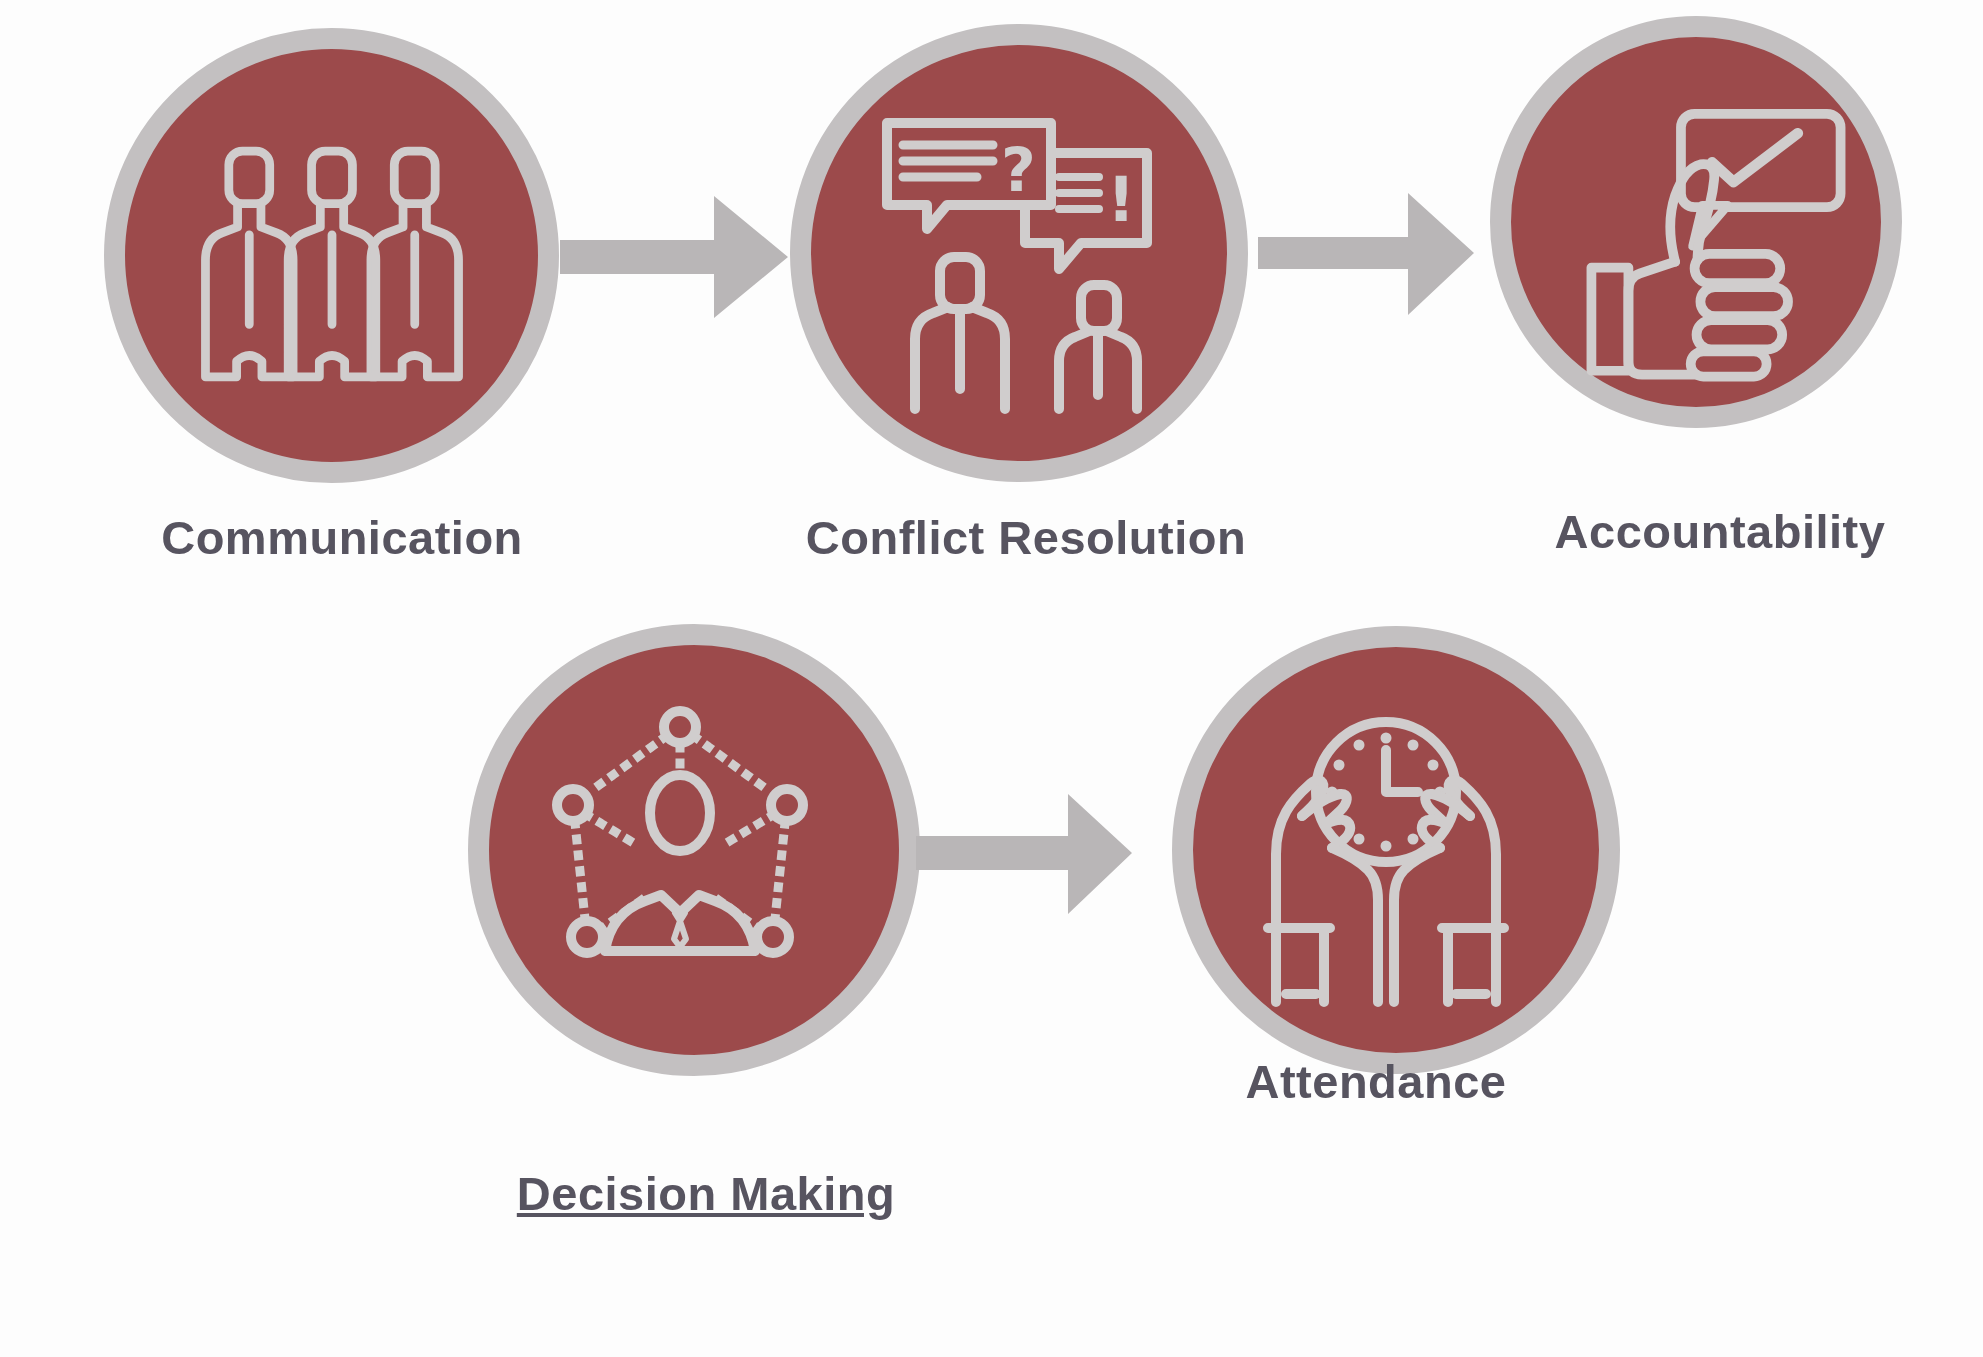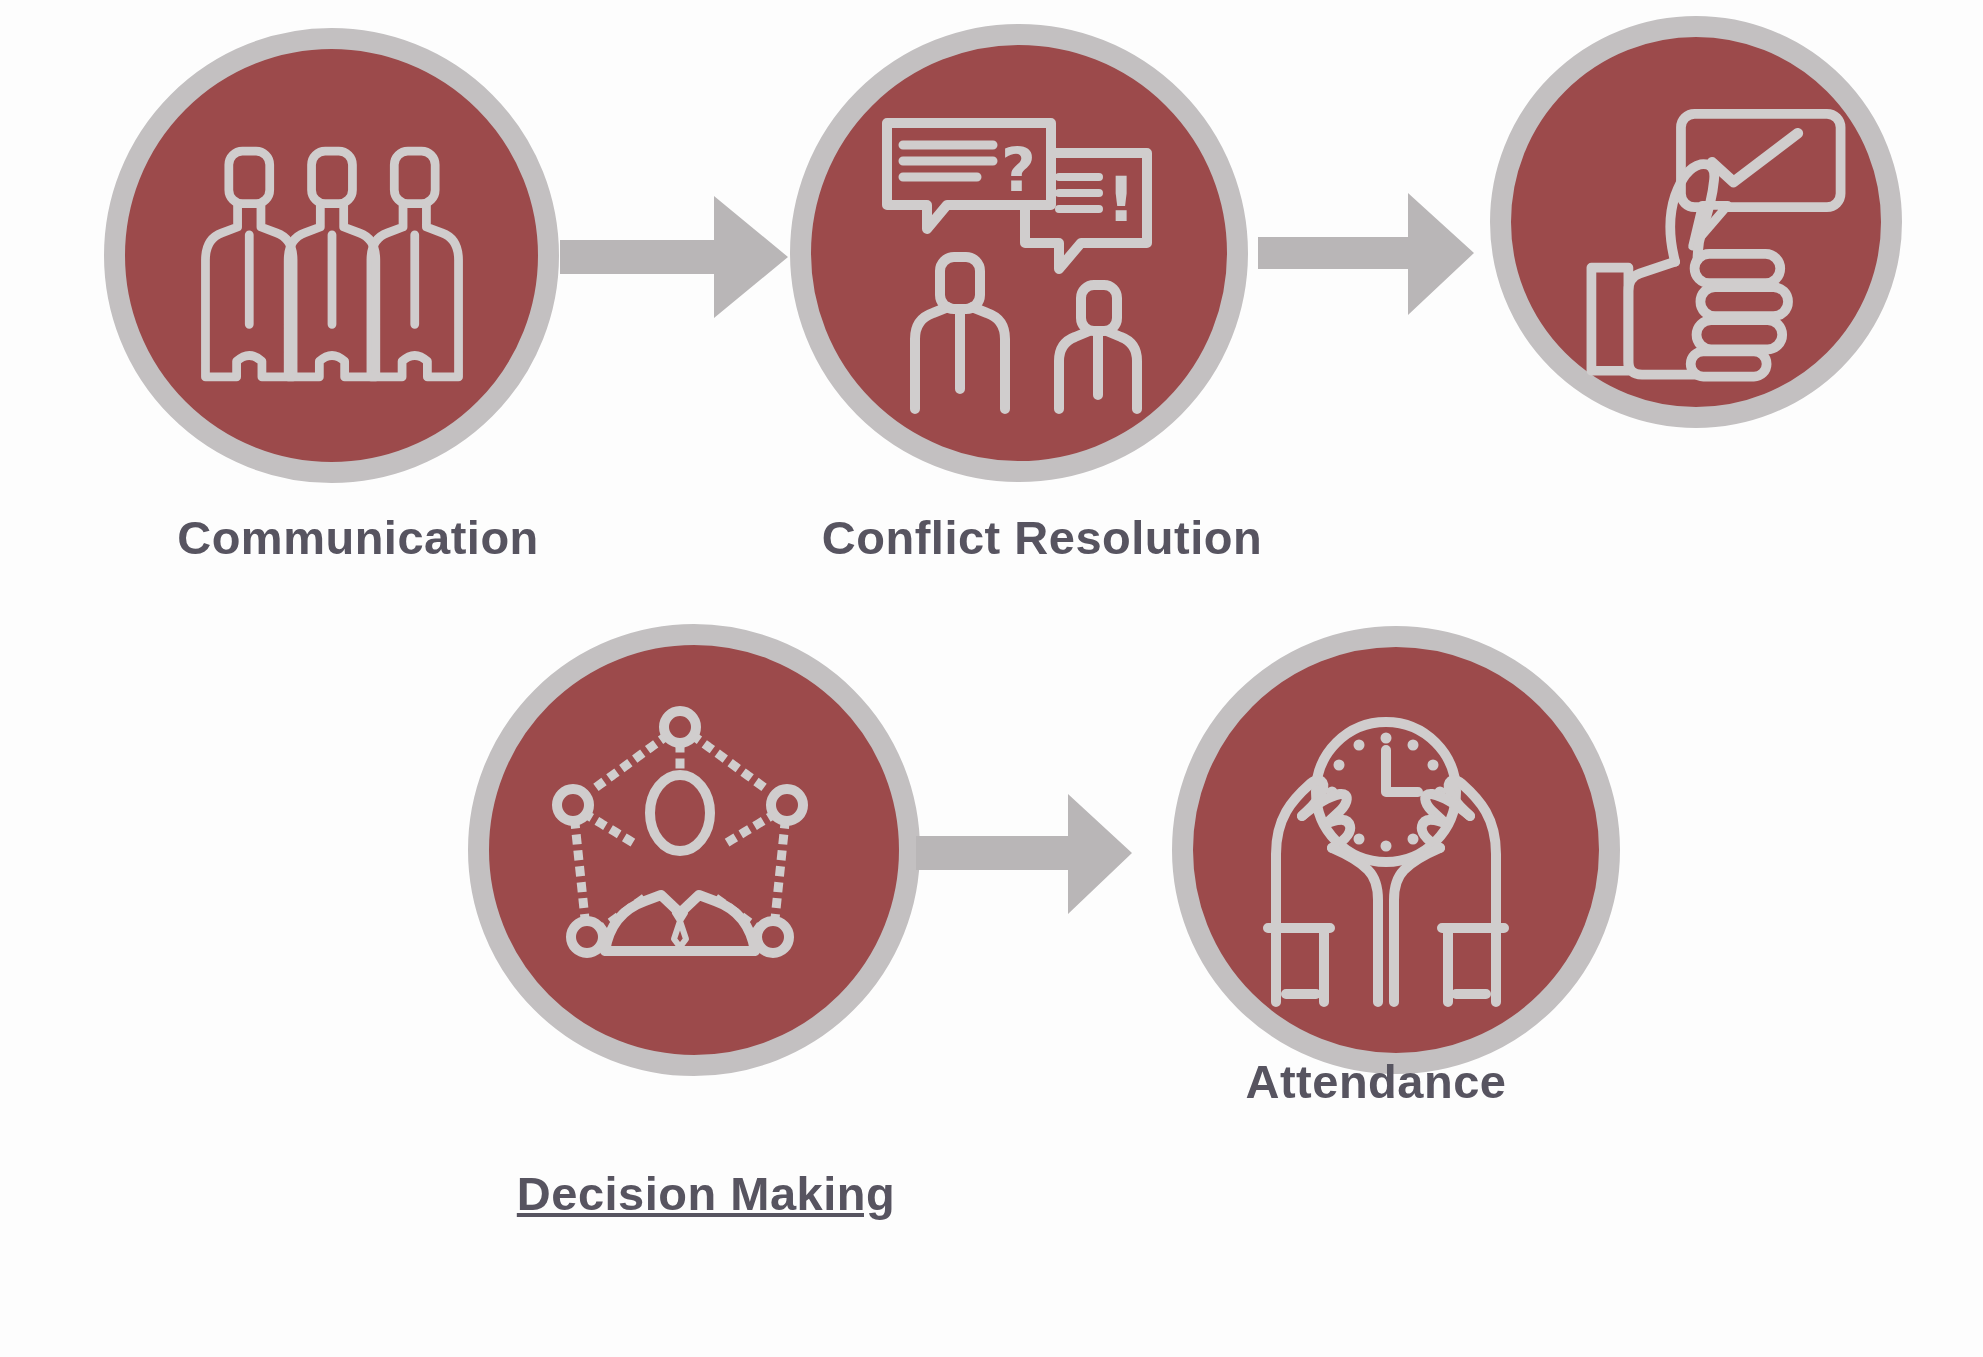--- a/index.html
+++ b/index.html
@@ -46,21 +46,21 @@
         <rect x="214" y="4" width="42" height="54" rx="14"></rect>
         <path d="M 223,60 V 82 L 207,88 Q 190,94 190,116 V 236 M 247,60 V 82 L 263,88 Q 280,94 280,116 V 236
                  M 190,236 H 222 M 280,236 H 248 M 222,236 V 220 Q 235,208 248,220 V 236 M 235,90 V 182"></path>
 
         <rect x="129" y="4" width="42" height="54" rx="14"></rect>
         <path d="M 138,60 V 82 L 122,88 Q 105,94 105,116 V 236 M 162,60 V 82 L 178,88 Q 195,94 195,116 V 236
                  M 105,236 H 137 M 195,236 H 163 M 137,236 V 220 Q 150,208 163,220 V 236 M 150,90 V 182"></path>
       </g>
     </svg>
   </div>
-  <div class="label" style="left:128px;top:512px;width:460px;">Communication</div>
+  <div class="label" style="left:112px;top:512px;width:460px;">Communication</div>
 
   <svg class="arrow" style="left:558px;top:194px;" width="236" height="126">
     <polygon points="2,46 156,46 156,2 230,63 156,124 156,80 2,80"></polygon>
   </svg>
 
   <div class="circle" style="left:790px;top:24px;width:458px;height:458px;">
     <svg class="icon" width="300" height="300" viewBox="0 0 300 300" style="transform:translate(6px,14px)">
       <g stroke-width="10">
 
         <path d="M 150,36 H 272 V 126 H 206 L 184,152 V 126 H 150 Z"></path>
@@ -72,21 +72,21 @@
         <text x="126" y="74" font-size="60">?</text>
 
         <rect x="65" y="140" width="40" height="52" rx="14" class="fillbg"></rect>
         <path d="M 40,292 V 222 Q 40,202 58,196 L 73,190 M 130,292 V 222 Q 130,202 112,196 L 97,190 M 85,196 V 272"></path>
 
         <rect x="206" y="168" width="36" height="46" rx="13" class="fillbg"></rect>
         <path d="M 184,292 V 244 Q 184,226 200,220 L 212,215 M 262,292 V 244 Q 262,226 246,220 L 234,215 M 223,218 V 278"></path>
       </g>
     </svg>
   </div>
-  <div class="label" style="left:792px;top:512px;width:500px;">Conflict Resolution</div>
+  <div class="label" style="left:776px;top:512px;width:500px;">Conflict Resolution</div>
 
   <svg class="arrow" style="left:1256px;top:191px;" width="222" height="126">
     <polygon points="2,46 152,46 152,2 218,62 152,124 152,78 2,78"></polygon>
   </svg>
 
   <div class="circle" style="left:1490px;top:16px;width:412px;height:412px;">
     <svg class="icon" width="276" height="292" viewBox="0 0 280 300" style="transform:translate(20px,30px)">
       <g stroke-width="10">
 
         <rect x="104" y="8" width="164" height="96" rx="14"></rect>
@@ -99,20 +99,21 @@
 
         <path d="M 98,160 L 62,172 Q 50,176 50,190 V 262 Q 50,276 64,276 H 120"></path>
 
         <rect x="118" y="152" width="88" height="30" rx="15"></rect>
         <rect x="124" y="186" width="90" height="30" rx="15"></rect>
         <rect x="120" y="220" width="88" height="30" rx="15"></rect>
         <rect x="114" y="252" width="78" height="26" rx="13"></rect>
       </g>
     </svg>
   </div>
+  <div class="label" style="left:1470px;top:506px;width:500px;">Accountability</div>
 
   <div class="circle" style="left:468px;top:624px;width:452px;height:452px;">
     <svg class="icon" width="290" height="310" viewBox="0 0 290 310" style="transform:translate(-14px,-2px)">
       <g stroke-width="9">
 
         <path class="dotted" d="M 130,44 L 56,98"></path>
         <path class="dotted" d="M 160,44 L 234,98"></path>
         <path class="dotted" d="M 145,54 V 94"></path>
         <path class="dotted" d="M 52,122 L 102,152"></path>
         <path class="dotted" d="M 238,122 L 188,152"></path>

